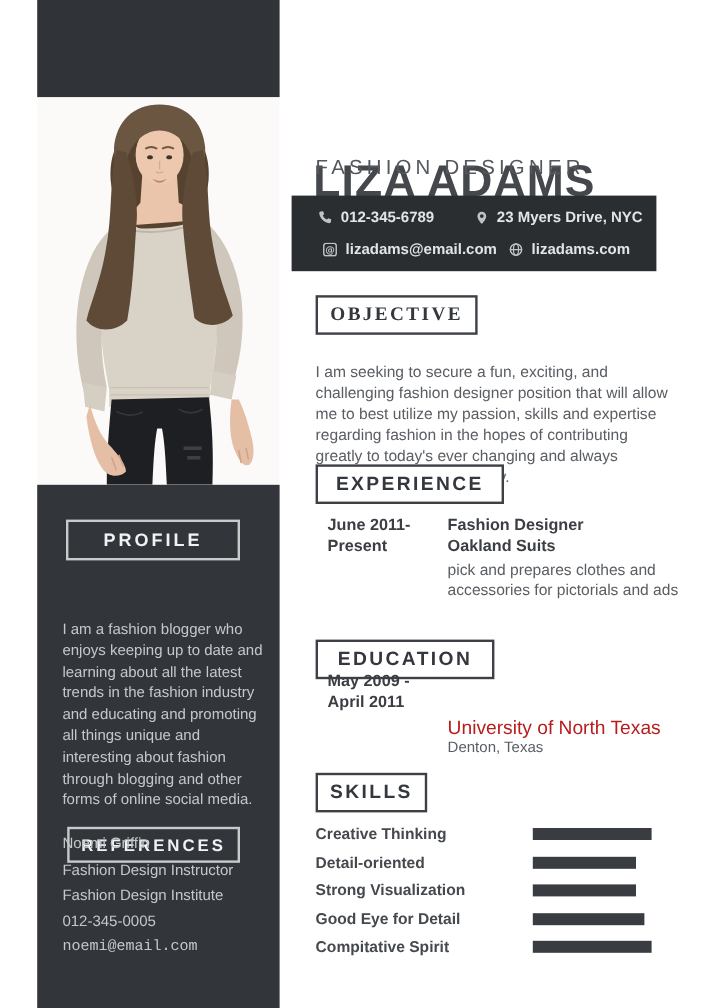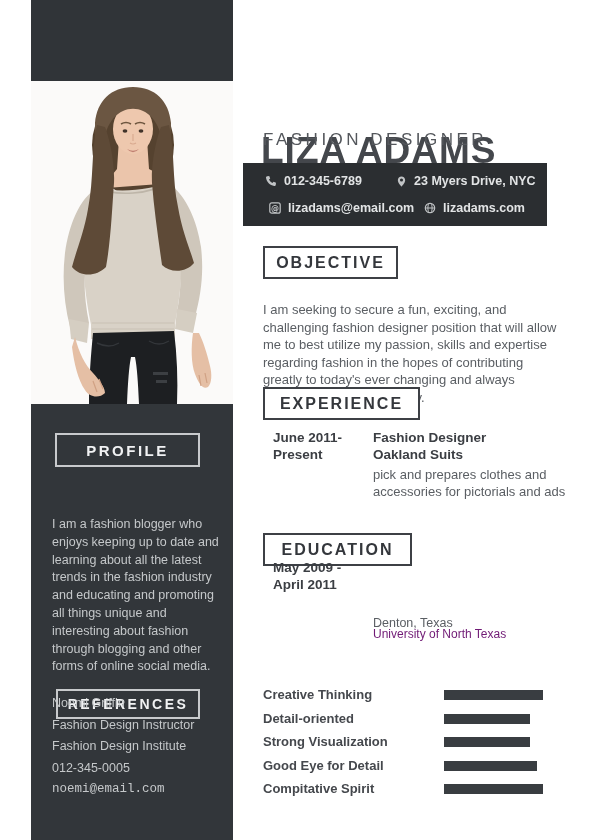--- a/index.html
+++ b/index.html
@@ -47,38 +47,38 @@
   .ci-email   { left:26px;  top:38px; }
   .ci-website { left:181px; top:38px; }
 
   
   .h-box {
     position:absolute; box-sizing:border-box; border:2px solid #3d4045;
     display:flex; align-items:center; justify-content:center;
     color:#34373c; font-weight:bold; letter-spacing:2px; font-size:16px;
     background:#ffffff;
   }
-  .h-objective  { left:263px; top:246px; width:135px; height:33px; }
+  .h-objective  { left:263px; top:246px; width:135px; height:33px;font-family:Liberation Serif, serif; }
   .h-experience { left:263px; top:387px; width:157px; height:33px; }
   .h-education  { left:263px; top:513px; width:149px; height:33px;margin-top:20px; }
   .h-skills     { left:263px; top:644px; width:93px;  height:33px; }
 
   .body-text { color:#5a5e63; font-size:13px; line-height:17.6px; }
   .obj-text { position:absolute; left:263px; top:288px; width:294px; }
 
   .bold-block {
     position:absolute; font-size:13.5px; font-weight:bold; color:#3b3e43;
     line-height:16.5px; white-space:pre-line;
   }
   .exp-dates  { left:273px; top:430px; }
   .exp-title  { left:373px; top:430px; }
   .exp-desc   { position:absolute; left:373px; top:466px; width:216px; line-height:17.3px; }
   .edu-dates  { left:273px; top:560px; }
   .edu-degree { left:373px; top:560px; }
-  .edu-school   { position:absolute; left:373px; top:627px; font-size:12px; color:#701a75; }
+  .edu-school   { position:absolute; left:373px; top:599px; font-size:16px; color:#b91c1c; }
   .edu-location { position:absolute; left:373px; top:616px; font-size:12.5px; color:#5a5e63; }
 
   .skill-label { position:absolute; left:263px; font-size:13px; font-weight:bold; color:#45484d; }
   .skill-bar   { position:absolute; left:444px; height:10px; background:#393d41; } 
   .skl-0 { top:687px; } .skl-1 { top:711px; } .skl-2 { top:734px; } .skl-3 { top:758px; } .skl-4 { top:781px; }
   .skb-0 { top:690px; } .skb-1 { top:714px; } .skb-2 { top:737px; } .skb-3 { top:761px; } .skb-4 { top:784px; }
 </style>
 </head>
 <body>
 
@@ -200,20 +200,21 @@
   <div class="bold-block exp-title">Fashion Designer
 Oakland Suits</div>
   <div class="body-text exp-desc">pick and prepares clothes and accessories for pictorials and ads</div>
 
   <div class="h-box h-education">EDUCATION</div>
   <div class="bold-block edu-dates">May 2009 -
 April 2011</div>
   <div class="edu-school">University of North Texas</div>
   <div class="edu-location">Denton, Texas</div>
 
+  <div class="h-box h-skills">SKILLS</div>
   <div class="skill-label skl-0">Creative Thinking</div>
   <div class="skill-bar skb-0" style="width: 99px;"></div>
   <div class="skill-label skl-1">Detail-oriented</div>
   <div class="skill-bar skb-1" style="width: 86px;"></div>
   <div class="skill-label skl-2">Strong Visualization</div>
   <div class="skill-bar skb-2" style="width: 86px;"></div>
   <div class="skill-label skl-3">Good Eye for Detail</div>
   <div class="skill-bar skb-3" style="width: 93px;"></div>
   <div class="skill-label skl-4">Compitative Spirit</div>
   <div class="skill-bar skb-4" style="width: 99px;"></div>

